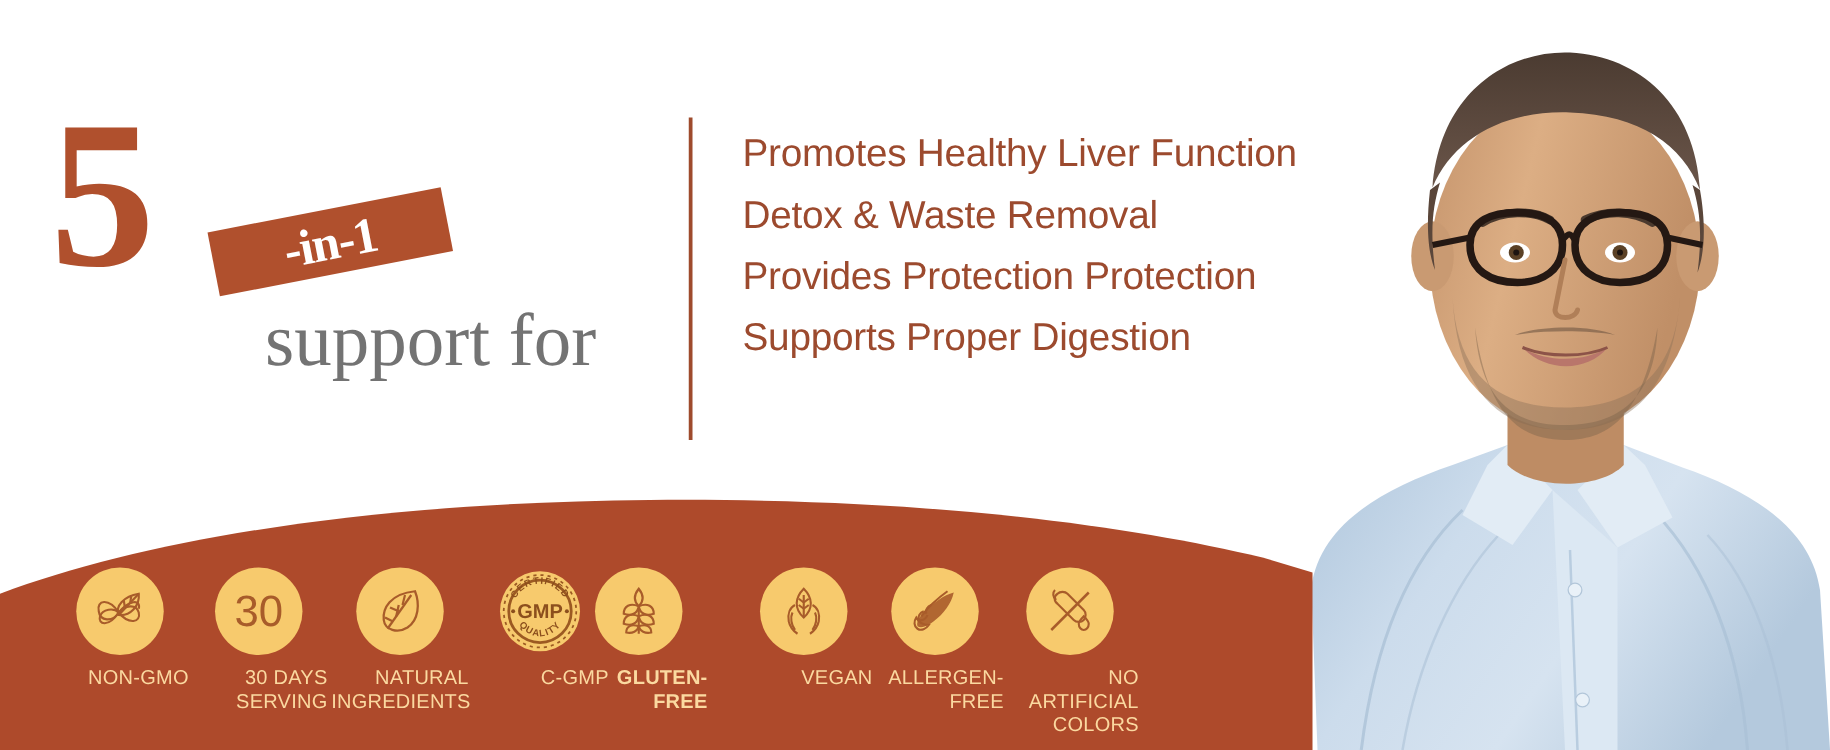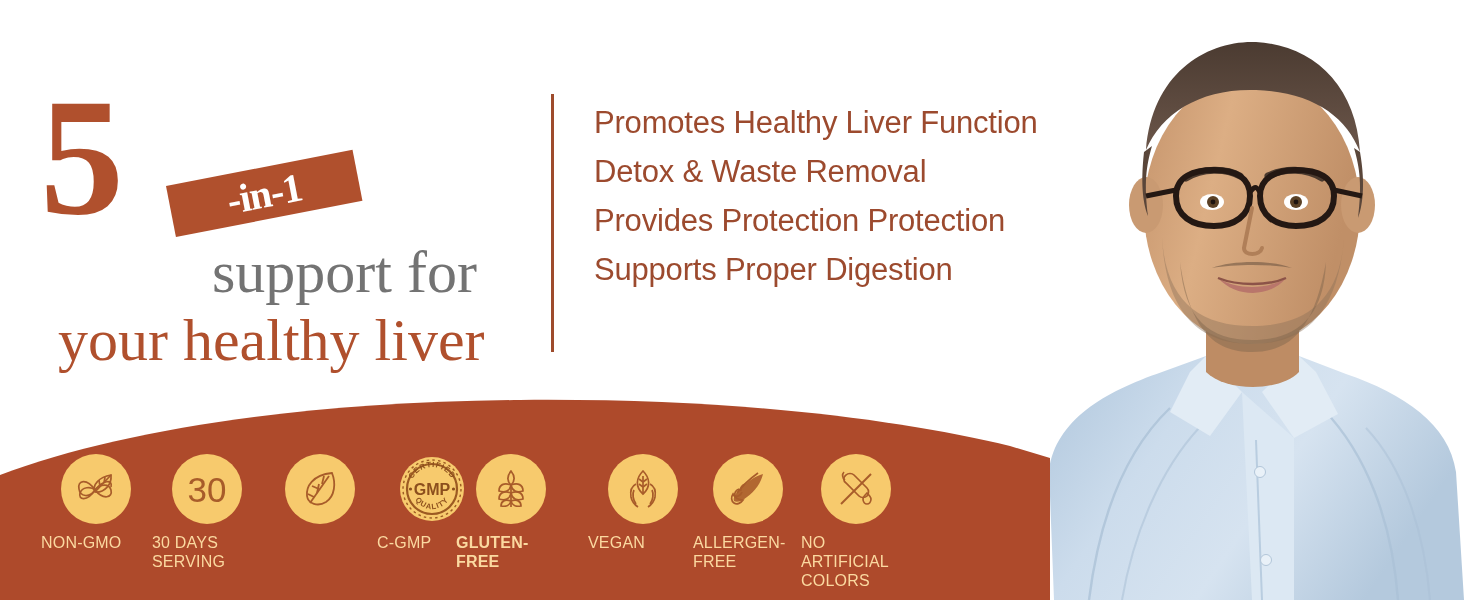--- a/index.html
+++ b/index.html
@@ -112,21 +112,21 @@
 
   
   #badges{
     position:absolute;
     left:0; top:440px;
     width:930px;height:160px;
   }
   .badge{
     position:absolute;
     width:110px;
-    text-align:left;
+    text-align:right;
   }
   .badge-circle{
     width:70px;height:70px;
     margin:0 auto;
     border-radius:50%;
     background:#F7CA6D;
     display:flex;align-items:center;justify-content:center;
     overflow:hidden;
   }
   .badge-circle.plain{background:none;}
@@ -239,21 +239,20 @@
                L 1050 220 L 0 220 Z" fill="#AE4A2B"></path>
     </svg>
   </div>
 
   <div id="headline">
     <div class="big-five">5</div>
     <div class="ribbon">
       <span class="ribbon-text">-in-1</span>
     </div>
     <div class="head-line2">support for</div>
-    <div class="head-line3">your healthy liver</div>
   </div>
 
   <div id="divider"></div>
 
   <div id="benefits">
     <div class="benefit">Promotes Healthy Liver Function</div>
     <div class="benefit">Detox &amp; Waste Removal</div>
     <div class="benefit">Provides Protection Protection</div>
     <div class="benefit">Supports Proper Digestion</div>
   </div>
@@ -288,20 +287,22 @@
       <div class="badge-circle">
         <svg width="44" height="44" viewBox="0 0 44 44" fill="none" stroke="#A85C2A" stroke-width="1.8">
           <path d="M34 6 C14 8 8 20 9 29 C10 37 20 40 28 35 C37 29 38 16 34 6 Z"></path>
           <path d="M31 9 L12 36"></path>
           <path d="M24 17 L26 9"></path>
             <path d="M21 22 L14 19"></path>
           <path d="M19 26 L21 17"></path>
             <path d="M16 30 L10 27"></path>
         </svg>
       </div>
+      <div class="badge-label" style="white-space:pre-line;">NATURAL
+INGREDIENTS</div>
     </div>
 
     <div class="badge" style="left:377px;top:14px;">
       <div class="badge-circle plain">
         <svg width="70" height="70" viewBox="0 0 70 70">
           <circle cx="35" cy="35" r="32" fill="#F7CA6D"></circle>
           <circle cx="35" cy="35" r="25" fill="none" stroke="#9C5A22" stroke-width="2.2"></circle>
           <circle cx="35" cy="35" r="29" fill="none" stroke="#9C5A22" stroke-width="1.4" stroke-dasharray="2.5 3.2"></circle>
           <path id="arcTop" d="M 13 35 A 22 22 0 0 1 57 35" fill="none"></path>
           <path id="arcBot" d="M 15 35 A 20 20 0 0 0 55 35" fill="none"></path>

